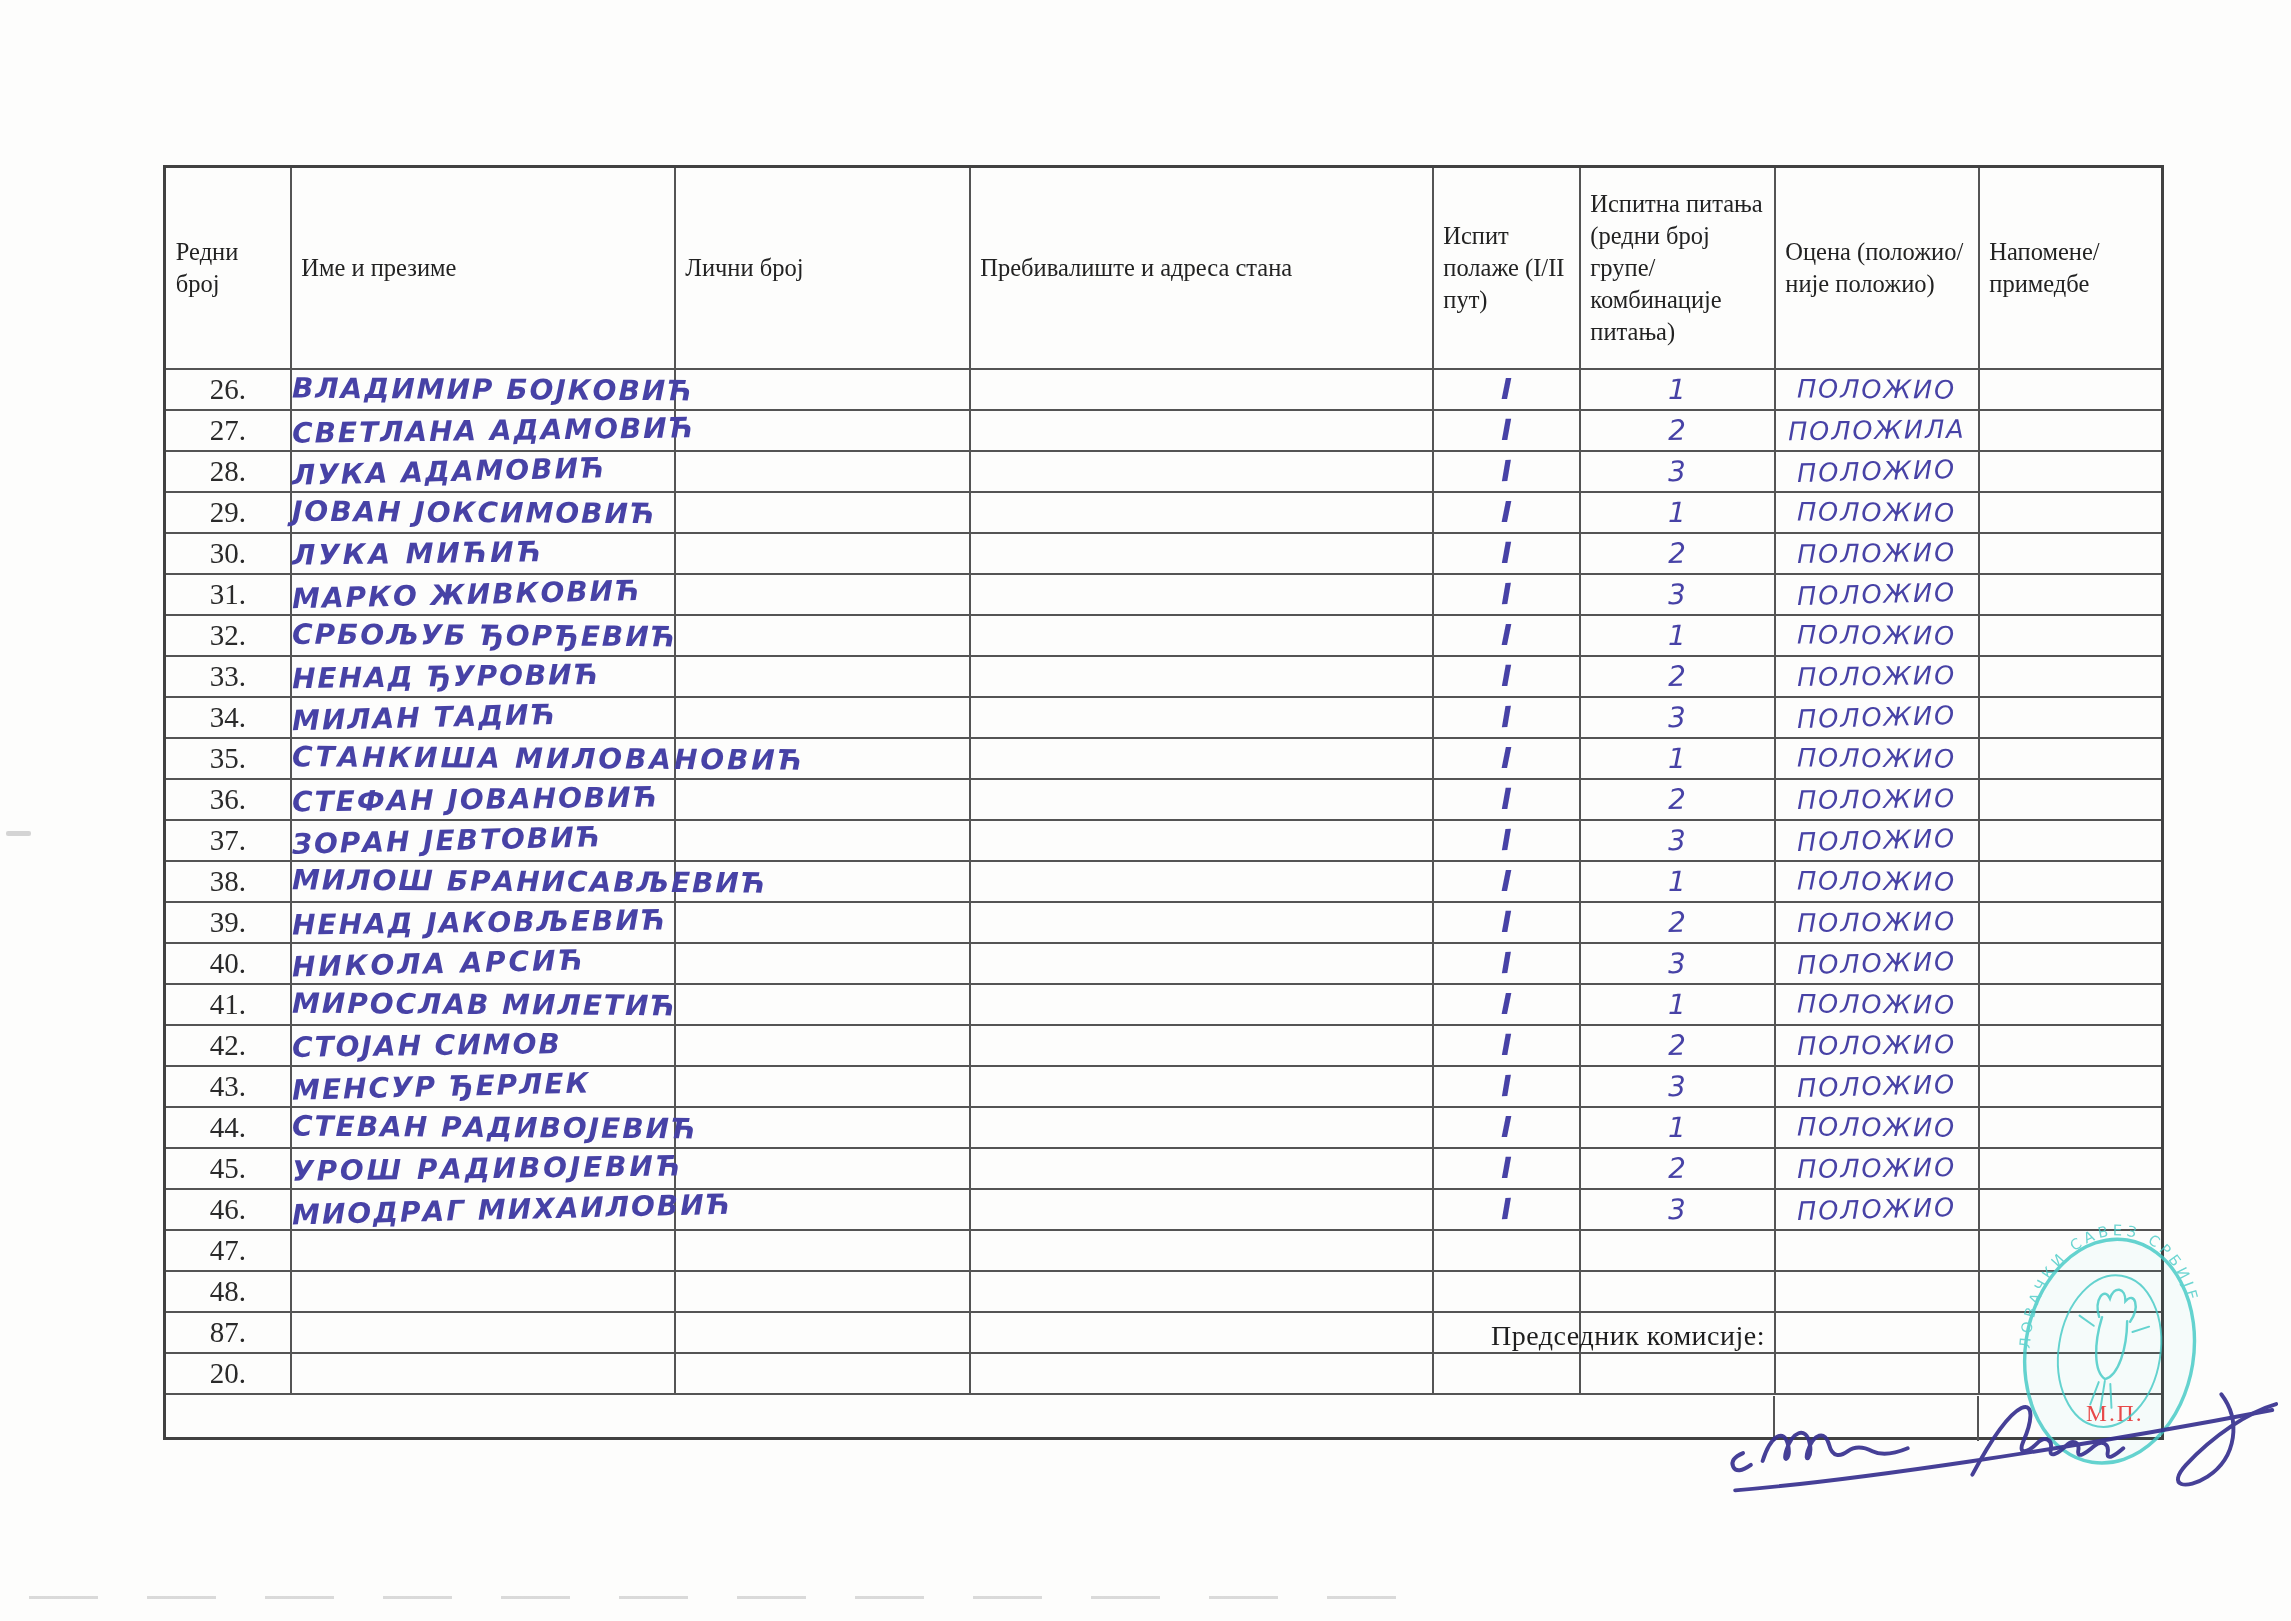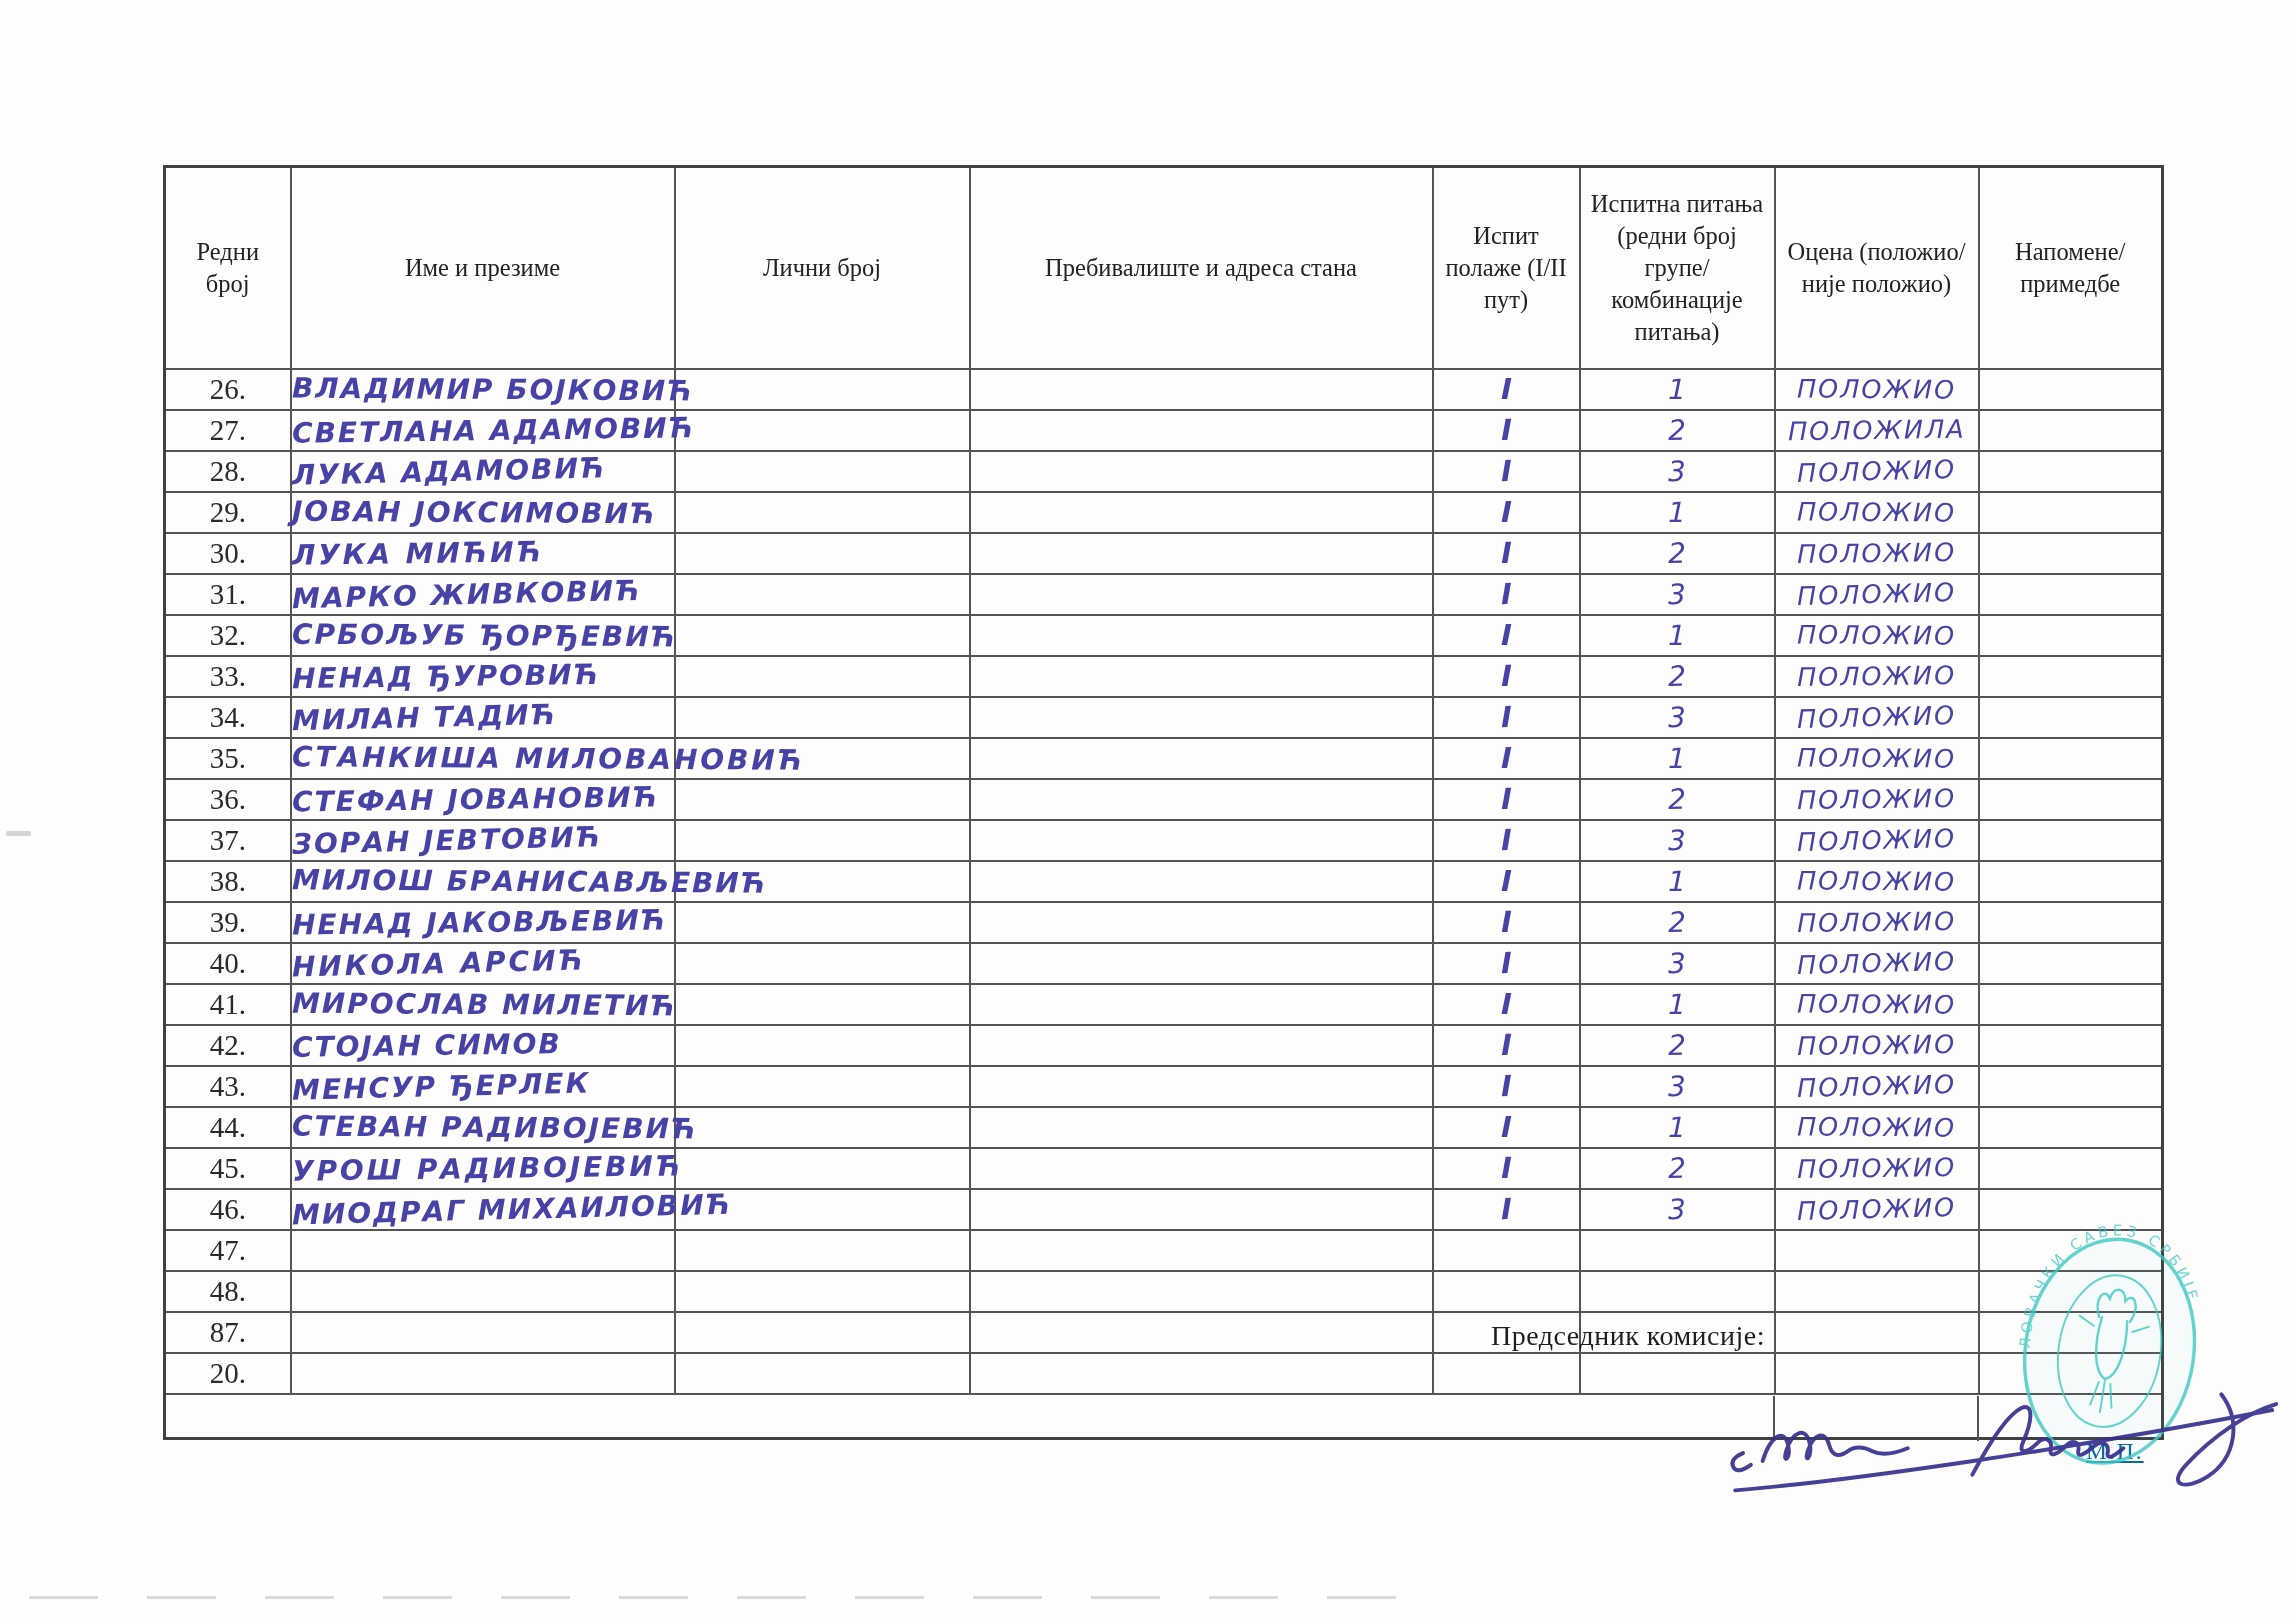--- a/index.html
+++ b/index.html
@@ -16,21 +16,21 @@
   .record-table th,.record-table td{
     border:2px solid #545454;
     padding:0;overflow:visible;
   }
   .record-table thead tr{height:202px;}
   .record-table tbody tr{height:41px;}
   .record-table tfoot tr{height:45px;}
   .record-table th{
     font-family:"Liberation Serif", serif;
     font-weight:normal;font-size:24.5px;line-height:1.3;
-    text-align:center;vertical-align:middle;padding:5.9px 9.8px;color:#222;
+    text-align:left;vertical-align:middle;padding:5.9px 9.8px;color:#222;
   }
   .c-num{text-align:center;vertical-align:middle;margin-top:32px;}
   .printed.num{font-family:"Liberation Serif", serif;font-size:29px;color:#2a2a2a;}
   .c-name{vertical-align:middle;padding-left:17.6px;font-weight:bold;}
   .c-exam,.c-q,.c-grade{text-align:center;vertical-align:middle;}
   tfoot td{border-left:none;border-right:none;}
 
   
   .hw{
     font-family:"DejaVu Sans", sans-serif;font-style:italic;
@@ -47,22 +47,22 @@
 
   
   .footer-vline{position:absolute;width:2px;background:#545454;top:1396px;height:45px;}
   .footer-vline.d1{left:1773px;}
   .footer-vline.d2{left:1977px;}
   .chair-label{
     position:absolute;top:1320px;right:527px;
     font-size:28px;color:#1e1e1e;letter-spacing:0.5px;
   }
   .mp-mark{
-    position:absolute;left:2086px;top:1438px;
-    font-size:23.5px;color:#0369a1;letter-spacing:2px;text-decoration:underline;
+    position:absolute;left:2086px;top:1400px;
+    font-size:23.5px;color:#ef4444;letter-spacing:2px;
   }
 
   
   .stamp-svg{position:absolute;left:2000px;top:1219px;z-index:3;}
   .sig-svg{position:absolute;left:1598px;top:1351px;z-index:4;}
 
   
   .scan-dash-left{position:absolute;left:5.9px;top:831px;width:25.5px;height:4.9px;
     background:#c9c9c9;border-radius:2px;opacity:.8;}
   .scan-bottom-line{position:absolute;left:29px;top:1596px;width:1402px;height:2.9px;

